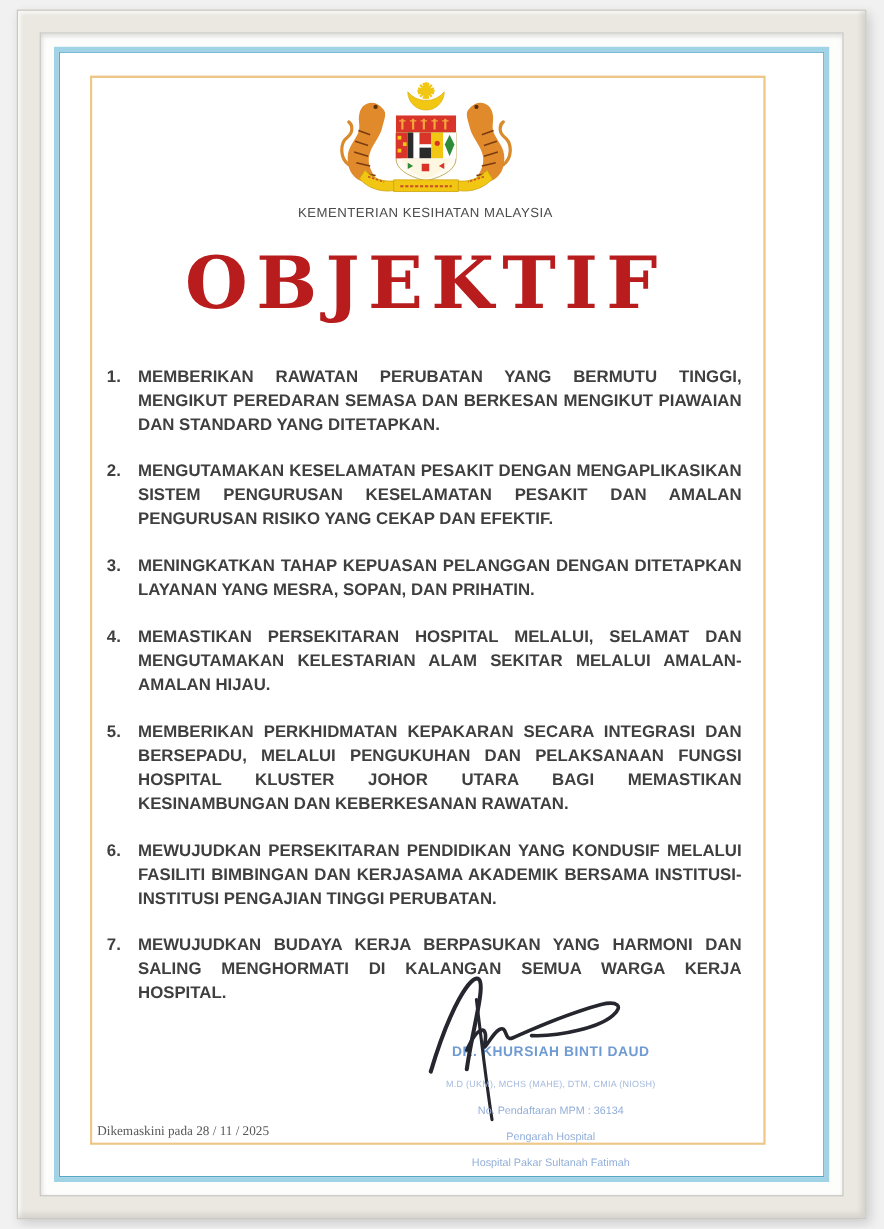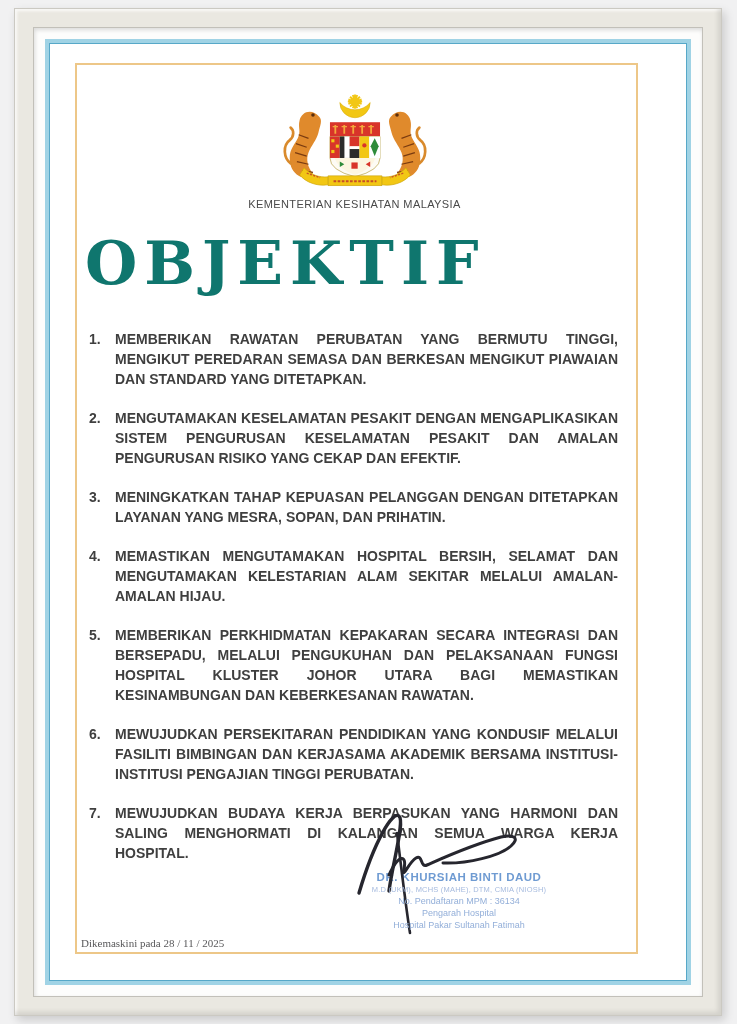--- a/index.html
+++ b/index.html
@@ -8,42 +8,42 @@
   
   .frame{position:absolute;left:14px;top:8px;width:708px;height:1008px;box-sizing:border-box;
     background:#eae8e1;border:1px solid #cbc9c2;padding:18px;
     box-shadow:3px 4px 9px rgba(0,0,0,.16), inset -3px -3px 5px rgba(0,0,0,.10), inset 2px 2px 3px rgba(255,255,255,.8);}
   .mat{width:100%;height:100%;box-sizing:border-box;background:#fdfdfc;border:1px solid #c2c0b9;
     padding:11px;box-shadow:inset 1px 2px 4px rgba(0,0,0,.14);}
   .blue-border{width:100%;height:100%;box-sizing:border-box;border:4px solid #a0d3e5;}
   .blue-border-inner{width:100%;height:100%;box-sizing:border-box;border:1px solid #57a8c8;background:#fff;
     padding:19px 48px 26px 25px;}
   .orange-border{width:100%;height:100%;box-sizing:border-box;border:2px solid #edc788;background:#fff;}
-  .content{position:relative;width:100%;height:100%;box-sizing:border-box;background:#fff;padding:26px 12px 0 8px;}
+  .content{position:relative;width:100%;height:100%;box-sizing:border-box;background:#fff;padding:0 12px 0 8px;}
 
   
   .crest-wrap{text-align:center;}
   .crest-wrap svg{display:block;margin:0 auto;}
   .ministry{margin-top:6px;text-align:center;font-size:11px;line-height:1.45;color:#4a4a4a;letter-spacing:.4px;font-weight:400;}
 
   
-  .page-title{margin:14px 0 0 0;font-family:"DejaVu Serif","Liberation Serif",serif;
-    font-weight:800;font-size:60px;line-height:72px;letter-spacing:7px;color:#0f766e;}
+  .page-title{margin:14px 0 0 0;text-align:center;font-family:"DejaVu Serif","Liberation Serif",serif;
+    font-weight:800;font-size:60px;line-height:72px;letter-spacing:7px;color:#b91c1c;}
 
   
   .objectives{list-style:none;margin:30px 0 0 0;padding:0 6px 0 4px;}
   .obj{display:flex;margin-bottom:19px;font-size:14px;line-height:20px;font-weight:700;color:#3f3f3f;}
   .obj .num{flex:none;width:26px;}
   .obj .txt{flex:1;text-align:justify;}
 
   
   .signature-wrap{position:absolute;left:232px;top:806px;width:300px;text-align:center;color:#7fa2d4;}
   .sig-name{font-size:11.5px;font-weight:700;letter-spacing:.5px;color:#6f9bd2;}
-  .sig-cred{font-size:7.5px;margin-top:2px;color:#a5bade;filter:blur(.3px);letter-spacing:.2px;}
-  .sig-line{font-size:9px;margin-top:2px;color:#93afd9;filter:blur(.2px);}
+  .sig-cred{font-size:7.5px;margin-top:16px;color:#a5bade;filter:blur(.3px);letter-spacing:.2px;}
+  .sig-line{font-size:9px;margin-top:12px;color:#93afd9;filter:blur(.2px);}
   .scrawl{position:absolute;left:38px;top:-68px;pointer-events:none;}
 
   
   .footer-date{position:absolute;left:4px;top:872px;font-size:11px;color:#58585a;font-family:Liberation Serif, serif;}
 </style>
 </head>
 <body>
 
 <div class="stage">
   <div class="frame">
@@ -122,21 +122,21 @@
                   <li class="obj">
                     <span class="num">2.</span>
                     <span class="txt">MENGUTAMAKAN KESELAMATAN PESAKIT DENGAN MENGAPLIKASIKAN SISTEM PENGURUSAN KESELAMATAN PESAKIT DAN AMALAN PENGURUSAN RISIKO YANG CEKAP DAN EFEKTIF.</span>
                   </li>
                   <li class="obj">
                     <span class="num">3.</span>
                     <span class="txt">MENINGKATKAN TAHAP KEPUASAN PELANGGAN DENGAN DITETAPKAN LAYANAN YANG MESRA, SOPAN, DAN PRIHATIN.</span>
                   </li>
                   <li class="obj">
                     <span class="num">4.</span>
-                    <span class="txt">MEMASTIKAN MENGUTAMAKAN HOSPITAL BERSIH, SELAMAT DAN MENGUTAMAKAN KELESTARIAN ALAM SEKITAR MELALUI AMALAN-AMALAN HIJAU.</span>
+                    <span class="txt">MEMASTIKAN PERSEKITARAN HOSPITAL MELALUI, SELAMAT DAN MENGUTAMAKAN KELESTARIAN ALAM SEKITAR MELALUI AMALAN-AMALAN HIJAU.</span>
                   </li>
                   <li class="obj">
                     <span class="num">5.</span>
                     <span class="txt">MEMBERIKAN PERKHIDMATAN KEPAKARAN SECARA INTEGRASI DAN BERSEPADU, MELALUI PENGUKUHAN DAN PELAKSANAAN FUNGSI HOSPITAL KLUSTER JOHOR UTARA BAGI MEMASTIKAN KESINAMBUNGAN DAN KEBERKESANAN RAWATAN.</span>
                   </li>
                   <li class="obj">
                     <span class="num">6.</span>
                     <span class="txt">MEWUJUDKAN PERSEKITARAN PENDIDIKAN YANG KONDUSIF MELALUI FASILITI BIMBINGAN DAN KERJASAMA AKADEMIK BERSAMA INSTITUSI-INSTITUSI PENGAJIAN TINGGI PERUBATAN.</span>
                   </li>
                   <li class="obj">

